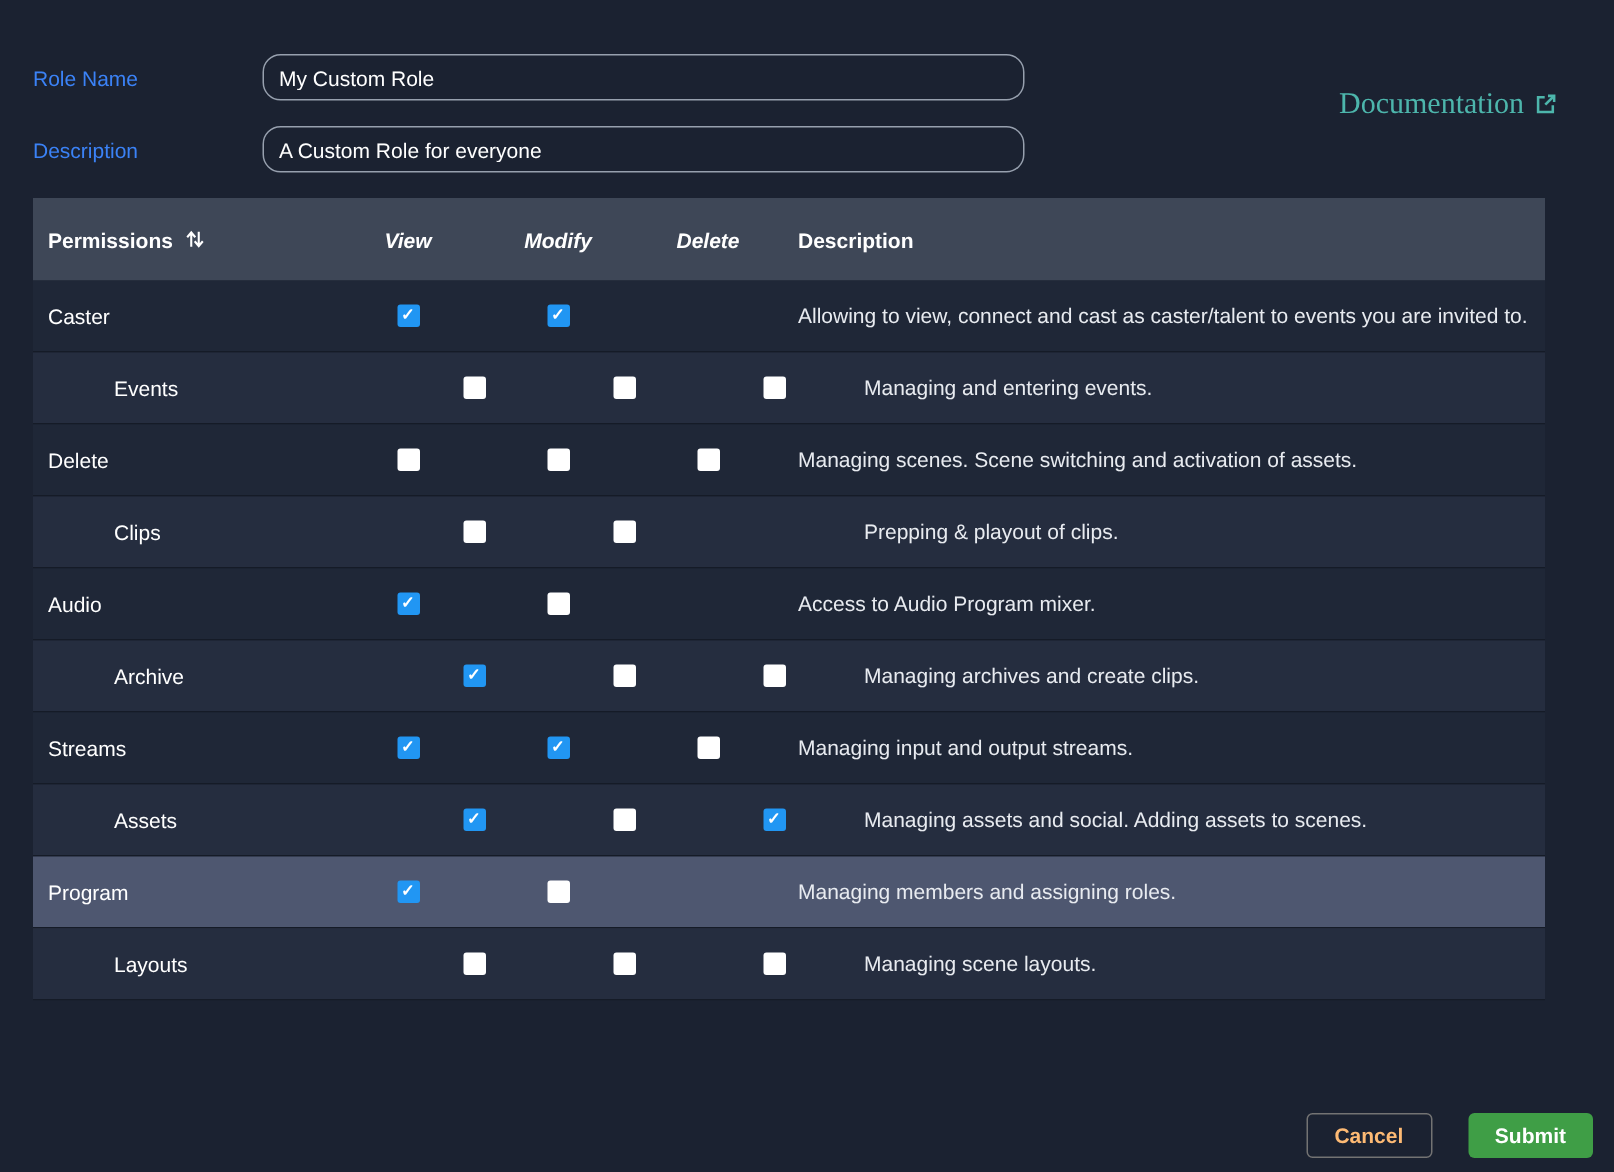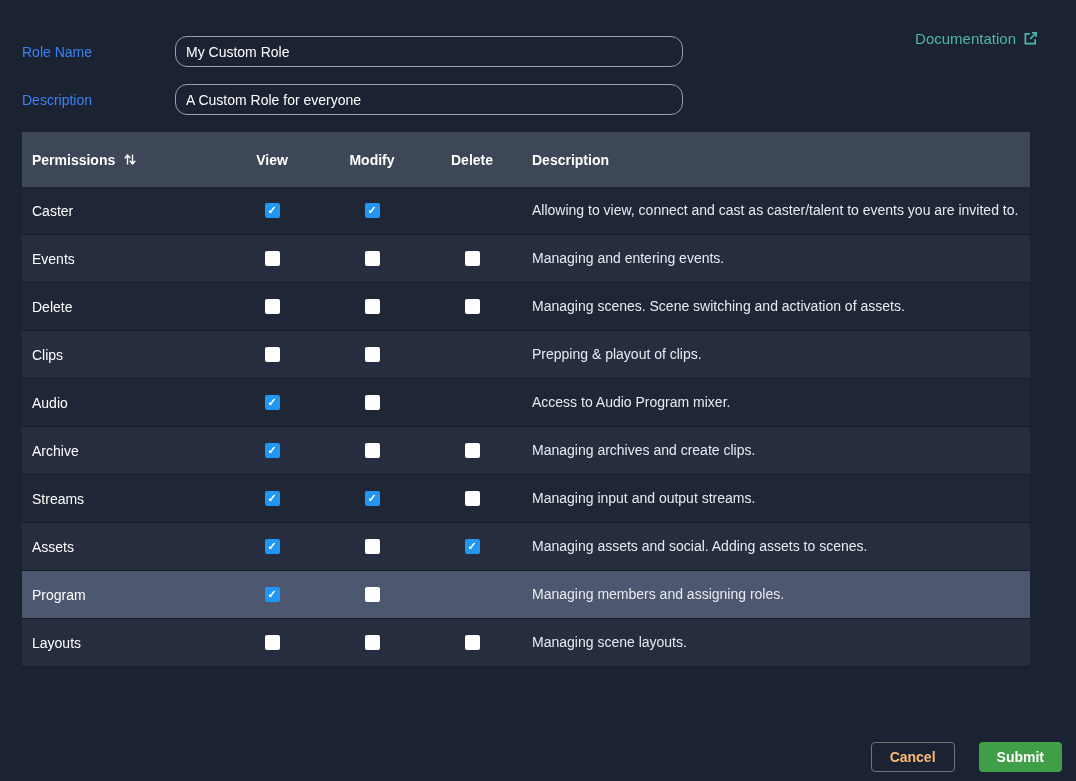--- a/index.html
+++ b/index.html
@@ -64,29 +64,30 @@
     border: 1px solid #97a0ae;
     border-radius: 12px;
     color: #ffffff;
     font-size: 14px;
     padding: 0 10px;
     font-family: inherit;
     outline: none;
   }
   .doc-link {
     position: absolute;
-    top: 30px;
+    top: 58px;
     right: 38px;
     color: #4db6ac;
-    font-size: 15px;
+    font-size: 20px;
     display: flex;
     align-items: center;
     gap: 7px;
     text-decoration: none;
     cursor: pointer;
+    font-family: Liberation Serif, serif;
   }
   .doc-link svg { display: block; }
 
   
   .perm-table { margin: 0 46px 0 22px; }
   .thead {
     display: grid;
     grid-template-columns: 200px 100px 100px 100px 1fr;
     background: #3e4757;
     height: 55px;
@@ -95,32 +96,32 @@
     font-size: 14px;
   }
   .th-perm {
     padding-left: 10px;
     display: flex;
     align-items: center;
     gap: 9px;
     cursor: pointer;
     text-align: center;
   }
-  .th-center { text-align: center; }
+  .th-center { text-align: center; font-style: italic; }
   .th-desc { padding-left: 10px; }
 
   .row {
     display: grid;
     grid-template-columns: 200px 100px 100px 100px 1fr;
     min-height: 48px;
     align-items: center;
     border-bottom: 1px solid #151b27;
   }
   .row.odd  { background: #1f2737; }
-  .row.even { background: #252d3f; }
+  .row.even { background: #252d3f; padding-left: 44px; }
   .row.highlighted { background: #4e5770; }
   .cell.name { padding-left: 10px; font-size: 14px; color: #ffffff; }
   .cell.center { display: flex; justify-content: center; align-items: center; }
   .cell.desc {
     padding: 9px 10px;
     font-size: 14px;
     color: #e8ebf0;
     line-height: 1.6;
   }
 

